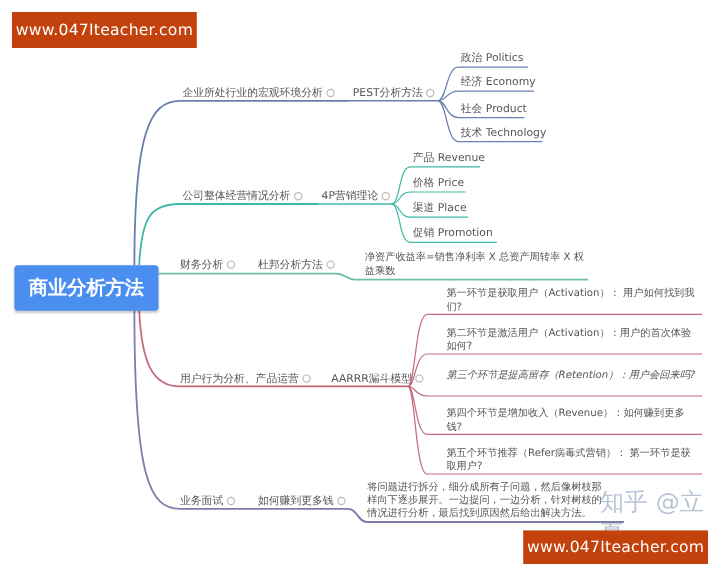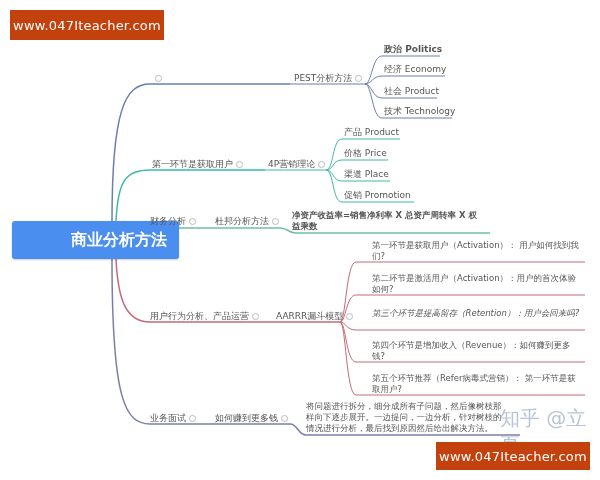--- a/index.html
+++ b/index.html
@@ -17,21 +17,20 @@
   }
   .wm.top { left: 10px; top: 10px; width: 154px; height: 30px; }
   .wm.bottom { left: 436px; top: 442px; width: 154px; height: 28px; }
   svg.lines { position: absolute; left: 0; top: 0; }
   .root {
     position: absolute; left: 12px; top: 221px; width: 120px; height: 38px;
     background: #4a8ef0; border-radius: 3px; color: #fff;
     font-size: 16px; font-weight: bold;
     display: flex; align-items: center; justify-content: center;
     box-shadow: 0 1px 2px rgba(0,0,0,0.2);
-    padding-left: 47px;
   }
   .node {
     position: absolute; font-size: 9px; color: #555; white-space: nowrap;
     line-height: 11px;
   }
   .node .fold {
     display: inline-block; width: 5px; height: 5px; border: 1px solid #bbb;
     border-radius: 50%; margin-left: 3px; vertical-align: middle;
   }
   .leaf { position: absolute; font-size: 9px; color: #555; white-space: nowrap; line-height: 11px; }
@@ -66,37 +65,37 @@
   <path d="M340 322 C346 322, 346 295, 356 295 L585 295" stroke="#c46a78" stroke-width="1" fill="none"></path>
   <path d="M340 322 C346 322, 346 330, 356 330 L585 330" stroke="#c46a78" stroke-width="1" fill="none"></path>
   <path d="M340 322 C346 322, 346 362, 356 362 L585 362" stroke="#c46a78" stroke-width="1" fill="none"></path>
   <path d="M340 322 C346 322, 346 395, 356 395 L585 395" stroke="#c46a78" stroke-width="1" fill="none"></path>
 
   <path d="M112 259 C112 400, 125 424, 150 424 L290 424 C298 424, 298 435, 306 435 L520 435" stroke="#7b7fa8" stroke-width="1.5" fill="none"></path>
 </svg>
 
 <div class="root">商业分析方法</div>
 
-<div class="node" style="left:152px; top:73px;"><span class="fold"></span></div>
+<div class="node" style="left:152px; top:73px;"><span>企业所处行业的宏观环境分析</span><span class="fold"></span></div>
 <div class="node" style="left:294px; top:73px;"><span>PEST分析方法</span><span class="fold"></span></div>
-<div class="leaf" style="left:384px; top:44px;font-weight:bold;">政治 Politics</div>
+<div class="leaf" style="left:384px; top:44px;">政治 Politics</div>
 <div class="leaf" style="left:384px; top:64px;">经济 Economy</div>
 <div class="leaf" style="left:384px; top:86px;">社会 Product</div>
 <div class="leaf" style="left:384px; top:106px;">技术 Technology</div>
 
-<div class="node" style="left:152px; top:159px;"><span>第一环节是获取用户</span><span class="fold"></span></div>
+<div class="node" style="left:152px; top:159px;"><span>公司整体经营情况分析</span><span class="fold"></span></div>
 <div class="node" style="left:268px; top:159px;"><span>4P营销理论</span><span class="fold"></span></div>
-<div class="leaf" style="left:344px; top:127px;">产品 Product</div>
+<div class="leaf" style="left:344px; top:127px;">产品 Revenue</div>
 <div class="leaf" style="left:344px; top:148px;">价格 Price</div>
 <div class="leaf" style="left:344px; top:169px;text-align:right;">渠道 Place</div>
 <div class="leaf" style="left:344px; top:190px;">促销 Promotion</div>
 
 <div class="node" style="left:150px; top:216px;"><span>财务分析</span><span class="fold"></span></div>
 <div class="node" style="left:215px; top:216px;"><span>杜邦分析方法</span><span class="fold"></span></div>
-<div class="wrap" style="left:292px; top:210px; width:190px;font-weight:bold;">净资产收益率=销售净利率 X 总资产周转率 X 权益乘数</div>
+<div class="wrap" style="left:304px; top:210px; width:190px;">净资产收益率=销售净利率 X 总资产周转率 X 权益乘数</div>
 
 <div class="node" style="left:150px; top:311px;"><span>用户行为分析、产品运营</span><span class="fold"></span></div>
 <div class="node" style="left:276px; top:311px;"><span>AARRR漏斗模型</span><span class="fold"></span></div>
 <div class="wrap" style="left:372px; top:240px; width:210px;">第一环节是获取用户（Activation）： 用户如何找到我们?</div>
 <div class="wrap" style="left:372px; top:273px; width:210px;">第二环节是激活用户（Activation）：用户的首次体验如何?</div>
 <div class="wrap" style="left:372px; top:308px; width:210px;font-style:italic;">第三个环节是提高留存（Retention）：用户会回来吗?</div>
 <div class="wrap" style="left:372px; top:340px; width:210px;">第四个环节是增加收入（Revenue）：如何赚到更多钱?</div>
 <div class="wrap" style="left:372px; top:373px; width:210px;">第五个环节推荐（Refer病毒式营销）： 第一环节是获取用户?</div>
 
 <div class="node" style="left:150px; top:413px;"><span>业务面试</span><span class="fold"></span></div>

